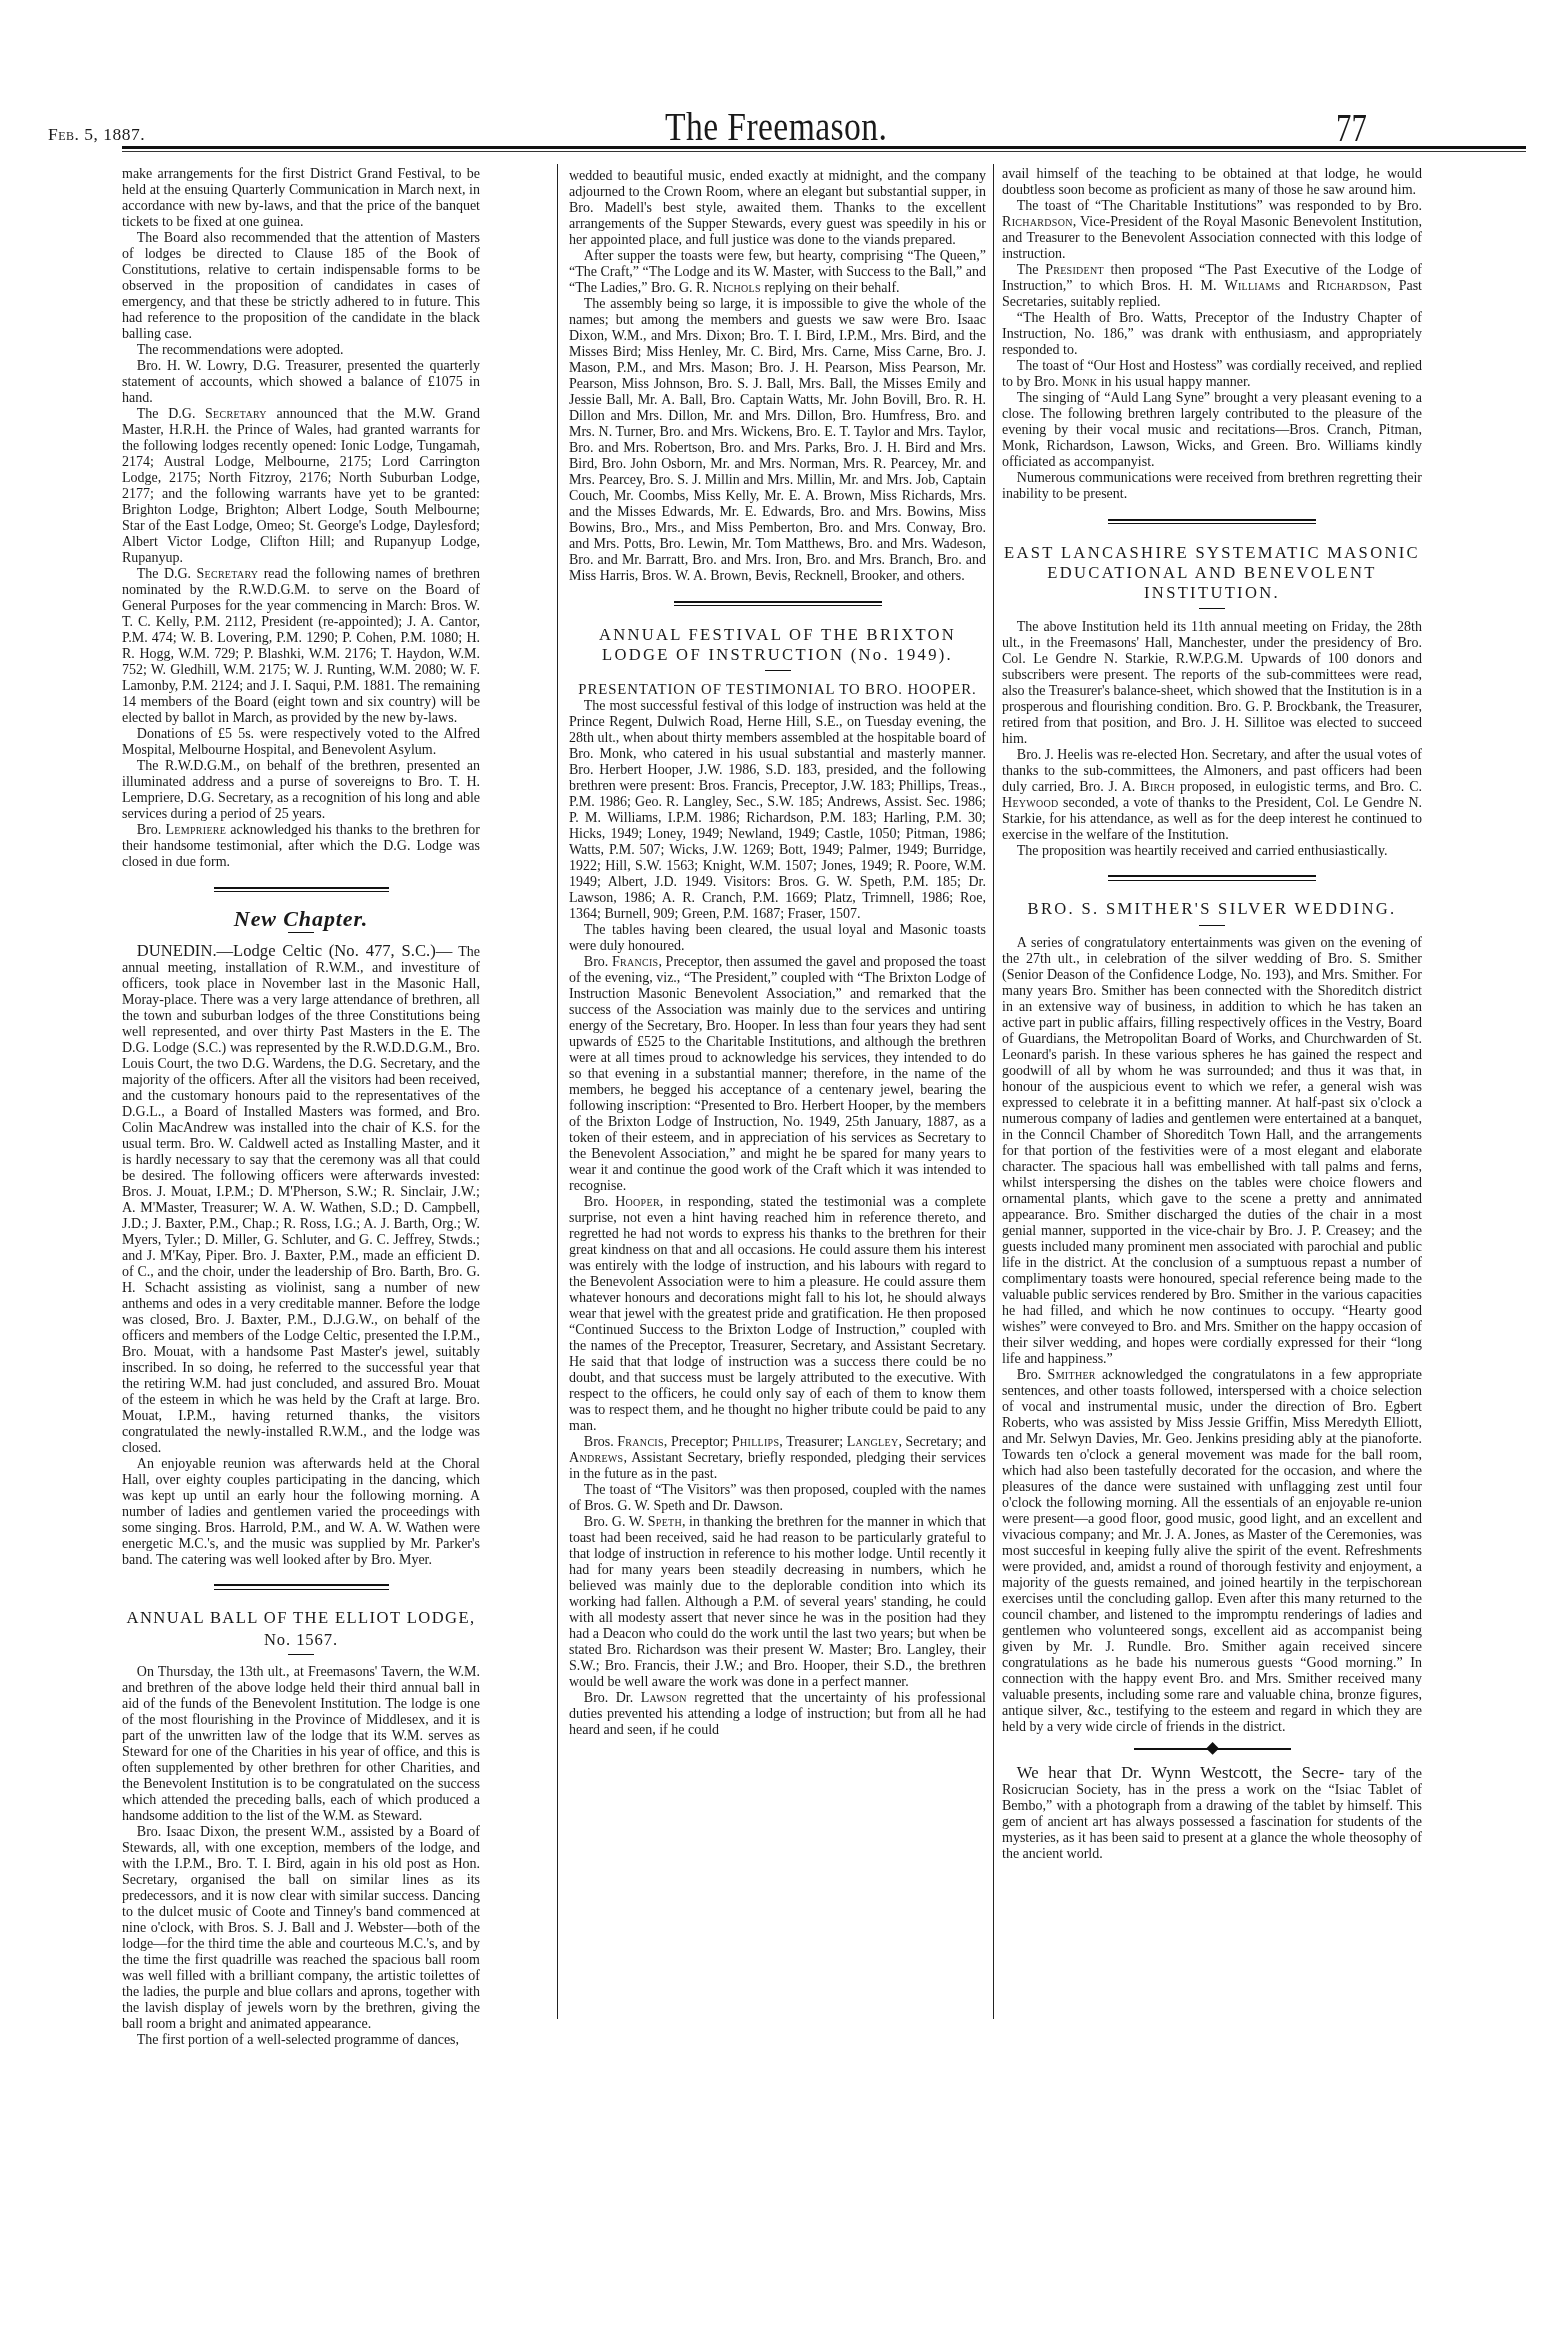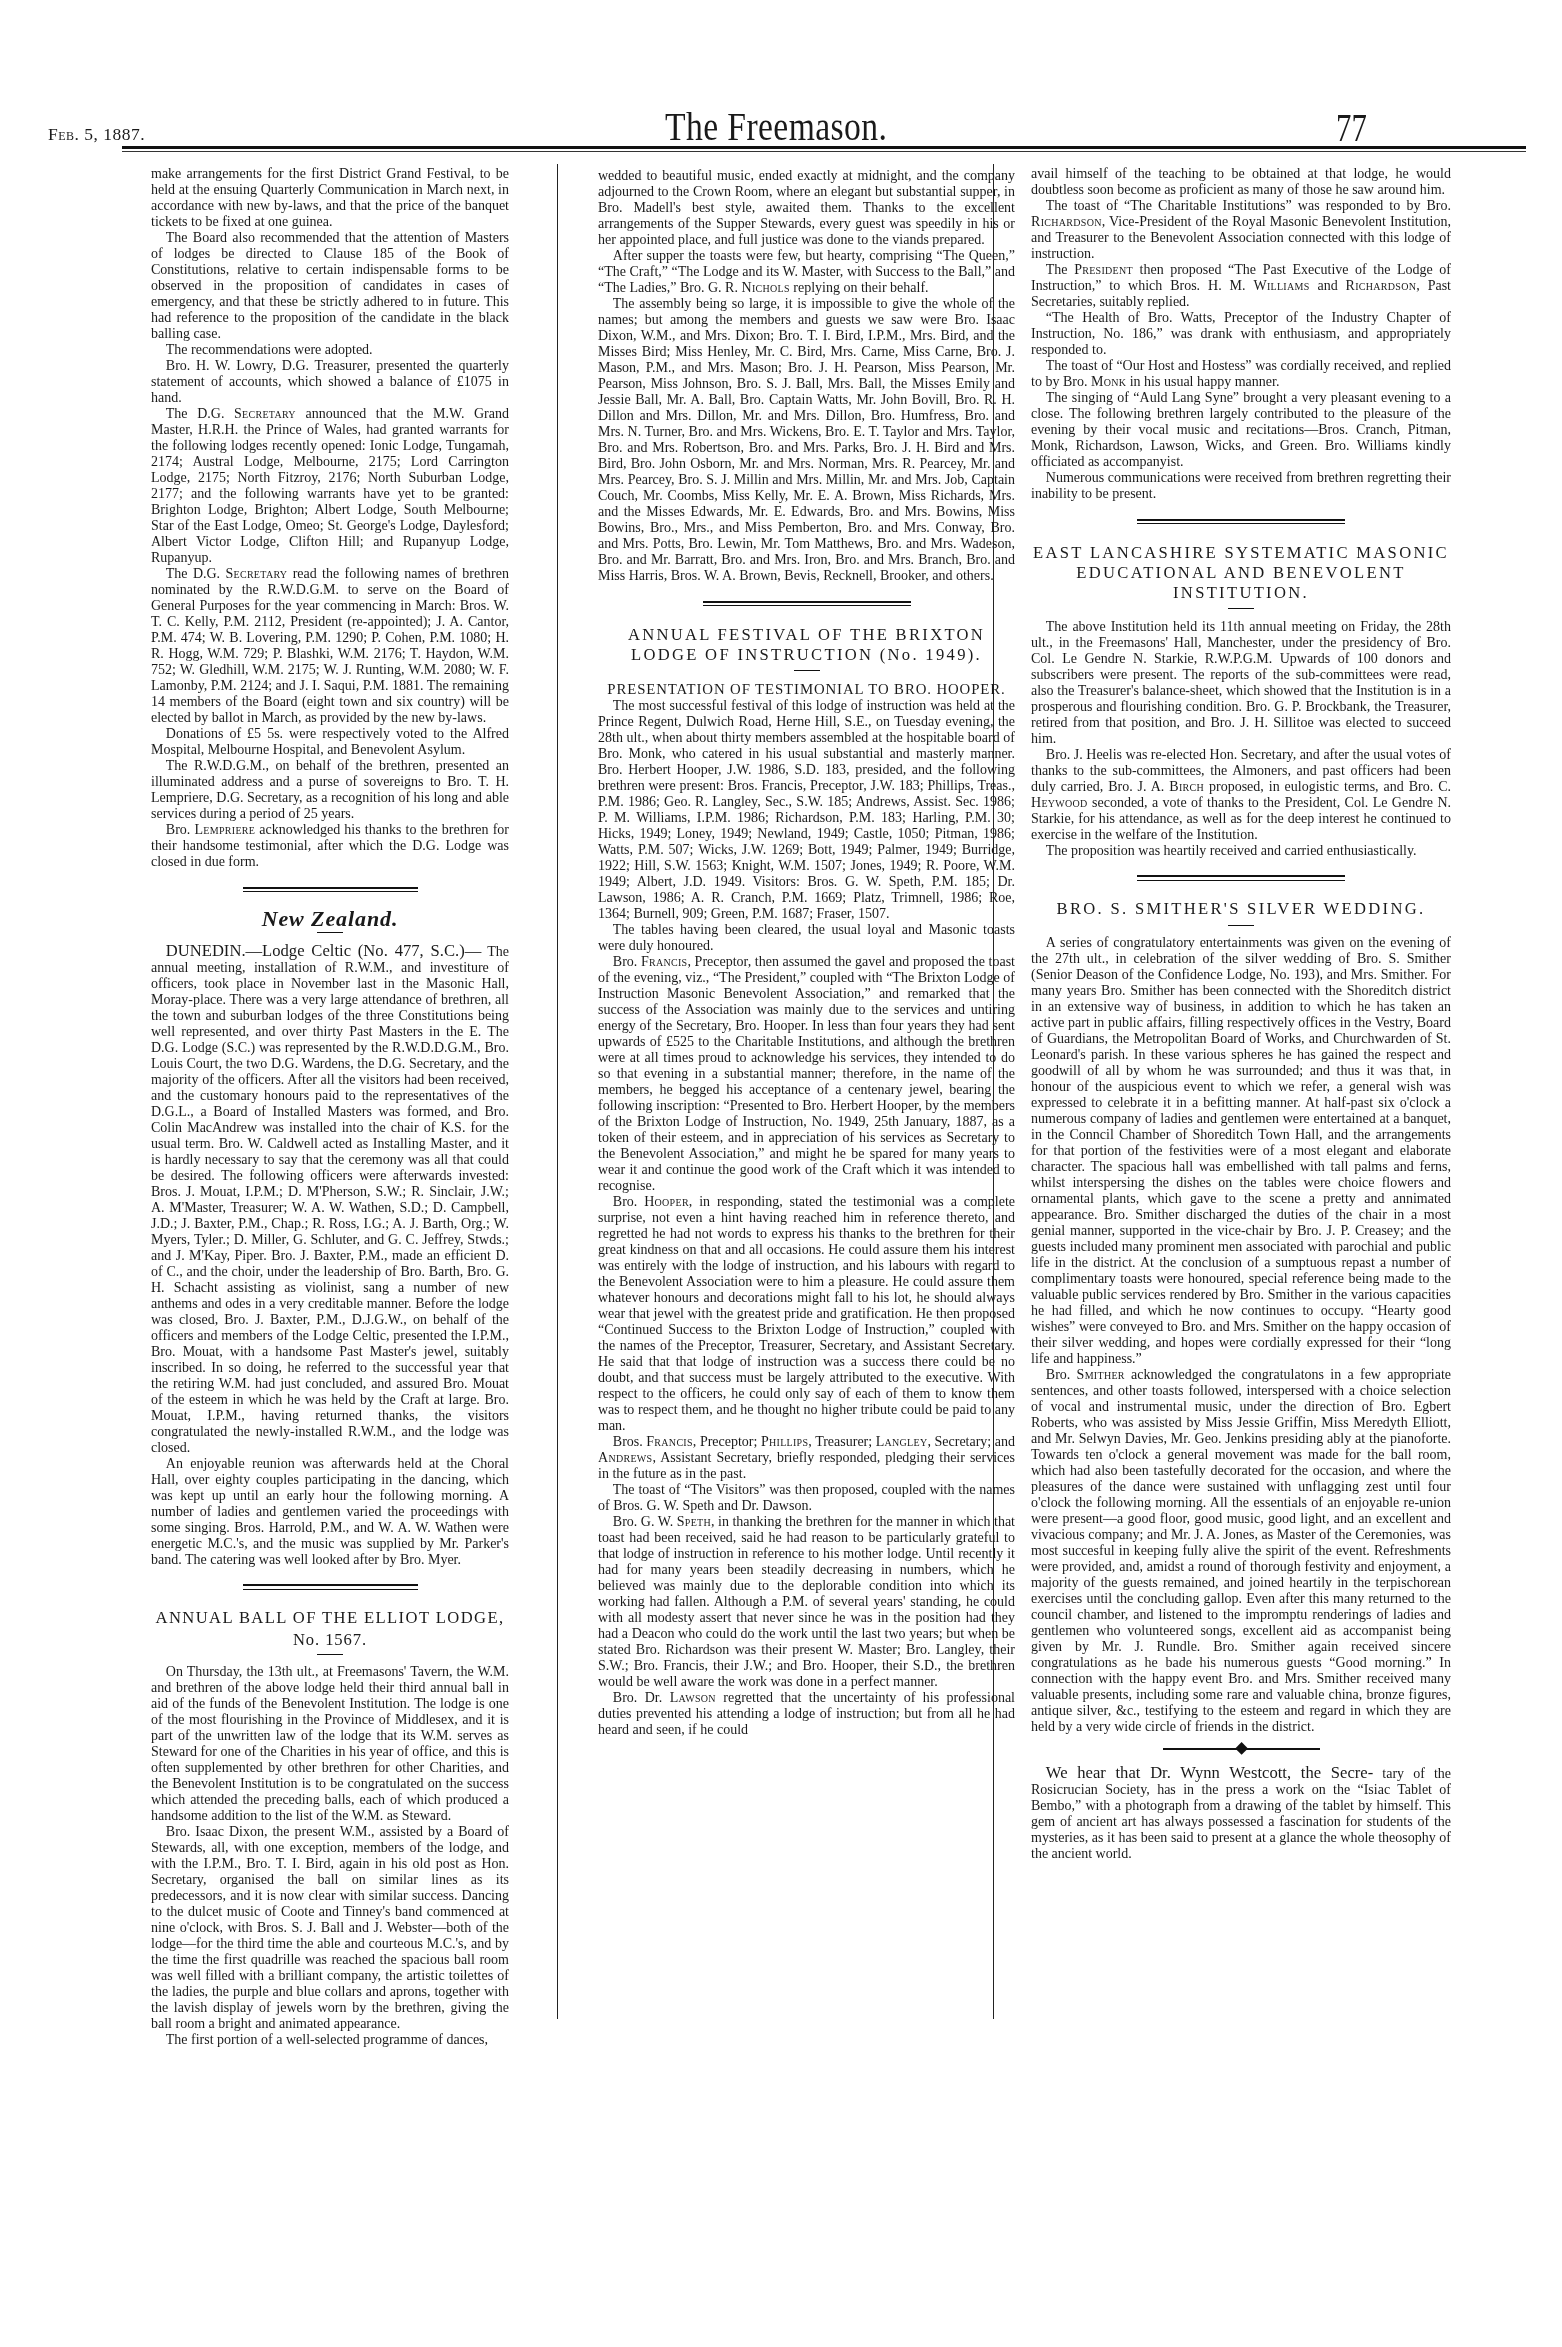--- a/index.html
+++ b/index.html
@@ -23,21 +23,21 @@
       transform-origin: left top;
     }
     .mast-rule {
       position: absolute; left: 122px; right: 37px; top: 146px; height: 2.8px; background: #111;
     }
     .mast-rule2 {
       position: absolute; left: 122px; right: 37px; top: 151px; height: 0.9px; background: #333;
     }
     .col {
       position: absolute; top: 166px; font-size: 14px; line-height: 16px;
-      text-align: justify; hyphens: manual; margin-left: 29px;
+      text-align: justify; hyphens: manual;
     }
     .col1 { left: 122px; width: 358px; }
     .col2 { left: 569px; width: 417px; top: 168px; }
     .col3 { left: 1002px; width: 420px; }
     .vrule { position: absolute; width: 1.4px; background: #222; }
     p { margin: 0; text-indent: 14.8px; }
     p.noindent { text-indent: 0; }
     .sc { font-variant: small-caps; letter-spacing: 0.3px; }
     .sep {
       width: 175px; margin: 16.6px auto 18.5px auto; border-top: 2.8px solid #111;
@@ -85,21 +85,21 @@
   <p>The Board also recommended that the attention of Masters of lodges be directed to Clause 185 of the Book of Constitutions, relative to certain indispensable forms to be observed in the proposition of candidates in cases of emergency, and that these be strictly adhered to in future. This had reference to the proposition of the candidate in the black balling case.</p>
   <p>The recommendations were adopted.</p>
   <p>Bro. H. W. Lowry, D.G. Treasurer, presented the quarterly statement of accounts, which showed a balance of £1075 in hand.</p>
   <p><span>The D.G. </span><span class="sc">Secretary</span><span> announced that the M.W. Grand Master, H.R.H. the Prince of Wales, had granted warrants for the following lodges recently opened: Ionic Lodge, Tungamah, 2174; Austral Lodge, Melbourne, 2175; Lord Carrington Lodge, 2175; North Fitzroy, 2176; North Suburban Lodge, 2177; and the following warrants have yet to be granted: Brighton Lodge, Brighton; Albert Lodge, South Melbourne; Star of the East Lodge, Omeo; St. George's Lodge, Daylesford; Albert Victor Lodge, Clifton Hill; and Rupanyup Lodge, Rupanyup.</span></p>
   <p><span>The D.G. </span><span class="sc">Secretary</span><span> read the following names of brethren nominated by the R.W.D.G.M. to serve on the Board of General Purposes for the year commencing in March: Bros. W. T. C. Kelly, P.M. 2112, President (re-appointed); J. A. Cantor, P.M. 474; W. B. Lovering, P.M. 1290; P. Cohen, P.M. 1080; H. R. Hogg, W.M. 729; P. Blashki, W.M. 2176; T. Haydon, W.M. 752; W. Gledhill, W.M. 2175; W. J. Runting, W.M. 2080; W. F. Lamonby, P.M. 2124; and J. I. Saqui, P.M. 1881. The remaining 14 members of the Board (eight town and six country) will be elected by ballot in March, as provided by the new by-laws.</span></p>
   <p>Donations of £5 5s. were respectively voted to the Alfred Mospital, Melbourne Hospital, and Benevolent Asylum.</p>
   <p>The R.W.D.G.M., on behalf of the brethren, presented an illuminated address and a purse of sovereigns to Bro. T. H. Lempriere, D.G. Secretary, as a recognition of his long and able services during a period of 25 years.</p>
   <p><span>Bro. </span><span class="sc">Lempriere</span><span> acknowledged his thanks to the brethren for their handsome testimonial, after which the D.G. Lodge was closed in due form.</span></p>
 
   <div class="sep"></div>
-  <div class="blackletter">New Zealand.</div>
+  <div class="blackletter">New Chapter.</div>
   <div class="short"></div>
   <p><span class="lead">DUNEDIN.—Lodge Celtic (No. 477, S.C.)—</span> <span>The annual meeting, installation of R.W.M., and investiture of officers, took place in November last in the Masonic Hall, Moray-place. There was a very large attendance of brethren, all the town and suburban lodges of the three Constitutions being well represented, and over thirty Past Masters in the E. The D.G. Lodge (S.C.) was represented by the R.W.D.D.G.M., Bro. Louis Court, the two D.G. Wardens, the D.G. Secretary, and the majority of the officers. After all the visitors had been received, and the customary honours paid to the representatives of the D.G.L., a Board of Installed Masters was formed, and Bro. Colin MacAndrew was installed into the chair of K.S. for the usual term. Bro. W. Caldwell acted as Installing Master, and it is hardly necessary to say that the ceremony was all that could be desired. The following officers were afterwards invested: Bros. J. Mouat, I.P.M.; D. M'Pherson, S.W.; R. Sinclair, J.W.; A. M'Master, Treasurer; W. A. W. Wathen, S.D.; D. Campbell, J.D.; J. Baxter, P.M., Chap.; R. Ross, I.G.; A. J. Barth, Org.; W. Myers, Tyler.; D. Miller, G. Schluter, and G. C. Jeffrey, Stwds.; and J. M'Kay, Piper. Bro. J. Baxter, P.M., made an efficient D. of C., and the choir, under the leadership of Bro. Barth, Bro. G. H. Schacht assisting as violinist, sang a number of new anthems and odes in a very creditable manner. Before the lodge was closed, Bro. J. Baxter, P.M., D.J.G.W., on behalf of the officers and members of the Lodge Celtic, presented the I.P.M., Bro. Mouat, with a handsome Past Master's jewel, suitably inscribed. In so doing, he referred to the successful year that the retiring W.M. had just concluded, and assured Bro. Mouat of the esteem in which he was held by the Craft at large. Bro. Mouat, I.P.M., having returned thanks, the visitors congratulated the newly-installed R.W.M., and the lodge was closed.</span></p>
   <p>An enjoyable reunion was afterwards held at the Choral Hall, over eighty couples participating in the dancing, which was kept up until an early hour the following morning. A number of ladies and gentlemen varied the proceedings with some singing. Bros. Harrold, P.M., and W. A. W. Wathen were energetic M.C.'s, and the music was supplied by Mr. Parker's band. The catering was well looked after by Bro. Myer.</p>
 
   <div class="sep"></div>
   <div class="head-caps" style="letter-spacing:1.4px;text-align:center;">ANNUAL BALL OF THE ELLIOT LODGE,</div>
   <div class="head-sub">No. 1567.</div>
   <div class="short"></div>
   <p>On Thursday, the 13th ult., at Freemasons' Tavern, the W.M. and brethren of the above lodge held their third annual ball in aid of the funds of the Benevolent Institution. The lodge is one of the most flourishing in the Province of Middlesex, and it is part of the unwritten law of the lodge that its W.M. serves as Steward for one of the Charities in his year of office, and this is often supplemented by other brethren for other Charities, and the Benevolent Institution is to be congratulated on the success which attended the preceding balls, each of which produced a handsome addition to the list of the W.M. as Steward.</p>
   <p>Bro. Isaac Dixon, the present W.M., assisted by a Board of Stewards, all, with one exception, members of the lodge, and with the I.P.M., Bro. T. I. Bird, again in his old post as Hon. Secretary, organised the ball on similar lines as its predecessors, and it is now clear with similar success. Dancing to the dulcet music of Coote and Tinney's band commenced at nine o'clock, with Bros. S. J. Ball and J. Webster—both of the lodge—for the third time the able and courteous M.C.'s, and by the time the first quadrille was reached the spacious ball room was well filled with a brilliant company, the artistic toilettes of the ladies, the purple and blue collars and aprons, together with the lavish display of jewels worn by the brethren, giving the ball room a bright and animated appearance.</p>

